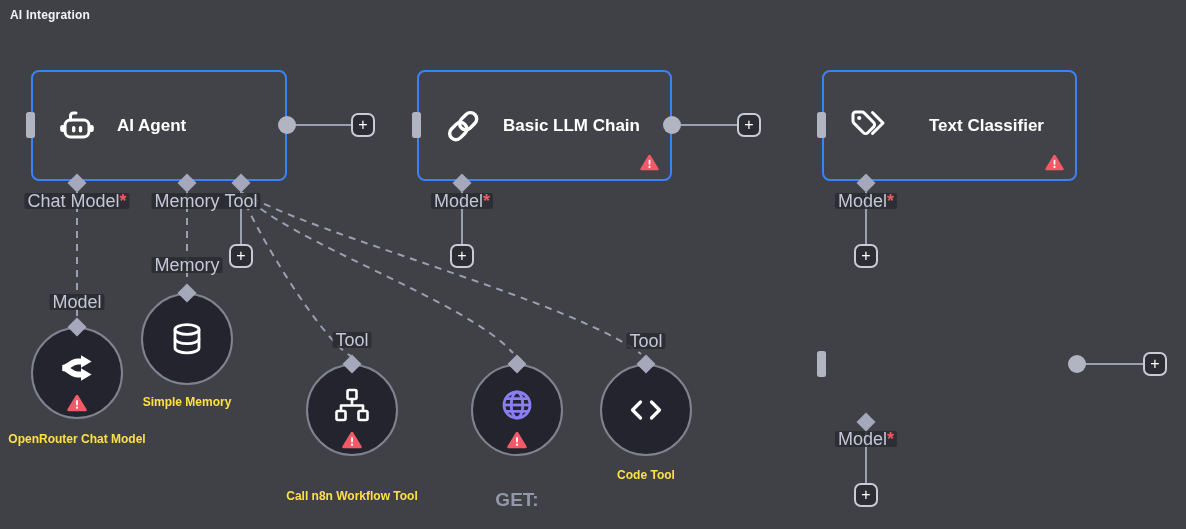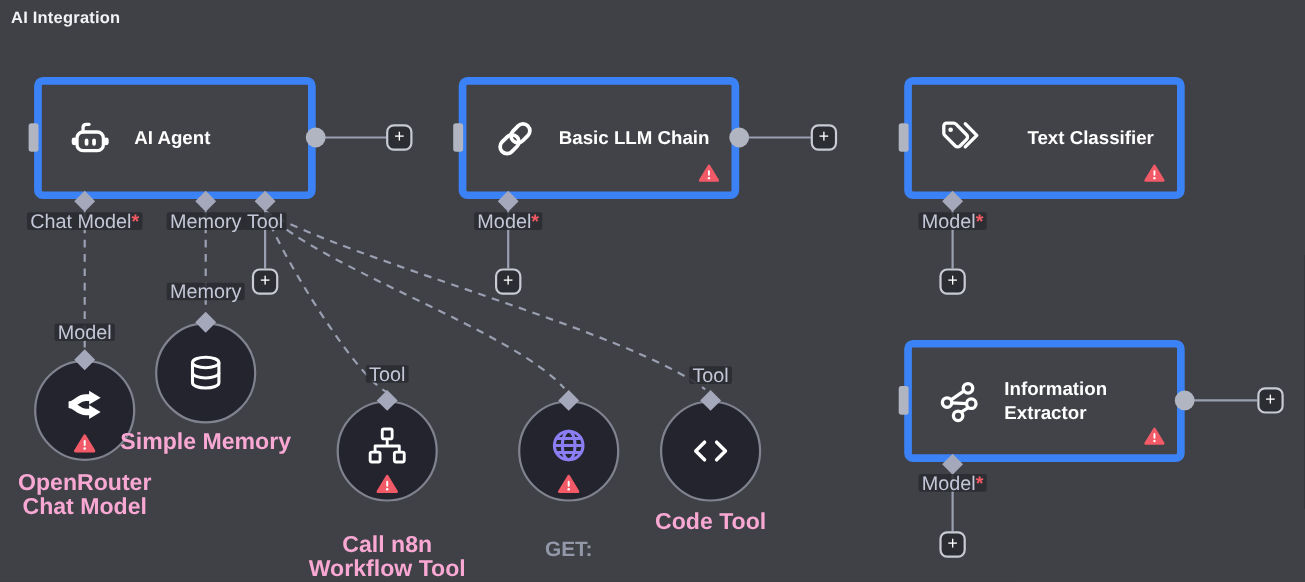--- a/index.html
+++ b/index.html
@@ -4,27 +4,27 @@
 <style>
   * { margin:0; padding:0; box-sizing:border-box; }
   html,body { background:#2f3136; }
   body { font-family:"Liberation Sans", sans-serif; }
   .canvas {
     position:relative; width:1186px; height:529px;
     background:#3f4146; overflow:hidden;
   }
   .wf-title {
     position:absolute; left:10px; top:8px;
-    font-size:15px; font-weight:bold; color:#f2f3f5; letter-spacing:.2px;
+    font-size:12px; font-weight:bold; color:#f2f3f5; letter-spacing:.2px;
     z-index:3;
   }
   
   .rect-node {
     position:absolute; width:256px; height:111px;
-    border:7px solid #3b82f6; border-radius:8px;
+    border:2px solid #3b82f6; border-radius:8px;
     background:rgba(255,255,255,0.015);
     display:flex; align-items:center; gap:20px; padding-left:24px;
     z-index:1; cursor:pointer;
   }
   .rect-node .node-title {
     color:#ffffff; font-size:17px; font-weight:bold; line-height:22px;
   }
   .rect-node .node-title.wrap { max-width:122px; }
   .node-icon { width:40px; height:40px; flex:0 0 40px; }
   .rect-warning { position:absolute; right:11px; bottom:8px; width:19px; height:17px; }
@@ -48,22 +48,22 @@
   
   .chip {
     position:absolute; transform:translateX(-50%);
     font-size:18px; line-height:16px; color:#c3c7d6;
     background:rgba(42,43,49,0.85); padding:0 3px; border-radius:2px;
     white-space:nowrap; z-index:3;
   }
   .chip .req { color:#f25a63; font-weight:bold; }
   
   .circ-label {
-    position:absolute; text-align:center; color:#f9a8d4;
-    font-size:21px; font-weight:bold; line-height:22px; z-index:3;
+    position:absolute; text-align:center; color:#fde047;
+    font-size:12px; font-weight:bold; line-height:22px; z-index:3;
   }
   .circ-sub {
     position:absolute; text-align:center; color:#9298a8;
     font-size:19px; font-weight:600; z-index:3;
   }
   
   .plus-btn {
     position:absolute; width:24px; height:24px;
     border:2px solid #c8cbd4; border-radius:7px; background:#2c2d33;
     color:#ffffff; display:flex; align-items:center; justify-content:center;
@@ -115,39 +115,20 @@
       <circle cx="11.2" cy="12" r="2.1" fill="#fff"></circle>
     </svg>
     <div class="node-title">Text Classifier</div>
     <svg class="rect-warning" viewBox="0 0 20 18">
       <path d="M10 2 L18.5 16 H1.5 Z" fill="#f25a68" stroke="#f25a68" stroke-width="2.5" stroke-linejoin="round"></path>
       <rect x="9.1" y="6" width="1.8" height="5.4" rx="0.9" fill="#fff"></rect>
       <circle cx="10" cy="13.7" r="1.15" fill="#fff"></circle>
     </svg>
   </div>
 
-  <div class="rect-node" style="left:822px; top:309px; width:255px;">
-    <svg class="node-icon" viewBox="0 0 40 40">
-      <g stroke="#fff" stroke-width="3" fill="none">
-        <circle cx="27" cy="8" r="4.3"></circle>
-        <circle cx="8" cy="21" r="4.3"></circle>
-        <circle cx="30" cy="22" r="4.3"></circle>
-        <circle cx="18" cy="33" r="4.3"></circle>
-        <path d="M23.4 10.4 L11.6 18.6"></path>
-        <path d="M12.3 21.3 L25.7 21.9"></path>
-        <path d="M27.3 25.6 L20.7 29.6"></path>
-      </g>
-    </svg>
-    <div class="node-title wrap">Information Extractor</div>
-    <svg class="rect-warning" viewBox="0 0 20 18">
-      <path d="M10 2 L18.5 16 H1.5 Z" fill="#f25a68" stroke="#f25a68" stroke-width="2.5" stroke-linejoin="round"></path>
-      <rect x="9.1" y="6" width="1.8" height="5.4" rx="0.9" fill="#fff"></rect>
-      <circle cx="10" cy="13.7" r="1.15" fill="#fff"></circle>
-    </svg>
-  </div>
 
   <div class="circle-node has-warning" style="left:31px; top:327px;">
     <svg class="node-icon" viewBox="0 0 40 40">
       <path d="M5.5 20 C12 20 13.5 13.5 21 13.5 L25 13.5" stroke="#fff" stroke-width="6" fill="none"></path>
       <path d="M5.5 20 C12 20 13.5 26.5 21 26.5 L25 26.5" stroke="#fff" stroke-width="6" fill="none"></path>
       <polygon points="24,7.2 34.5,13.5 24,19.8" fill="#fff"></polygon>
       <polygon points="24,20.2 34.5,26.5 24,32.8" fill="#fff"></polygon>
     </svg>
     <svg class="circle-warning" viewBox="0 0 20 18">
       <path d="M10 2 L18.5 16 H1.5 Z" fill="#f25a68" stroke="#f25a68" stroke-width="2.5" stroke-linejoin="round"></path>

